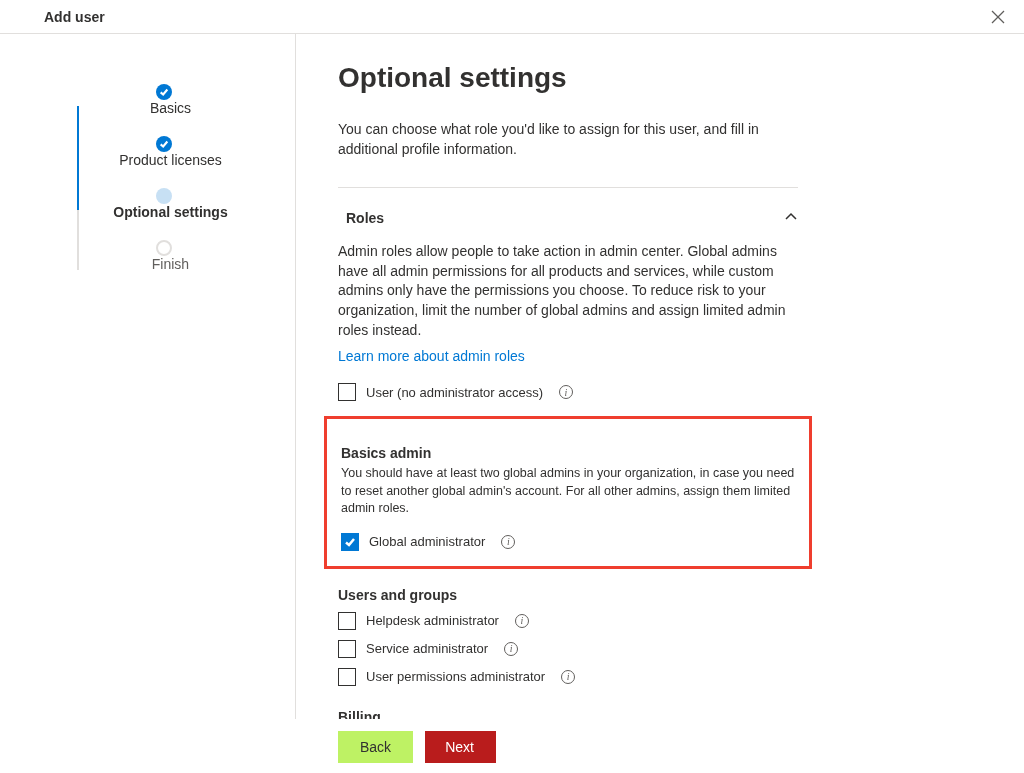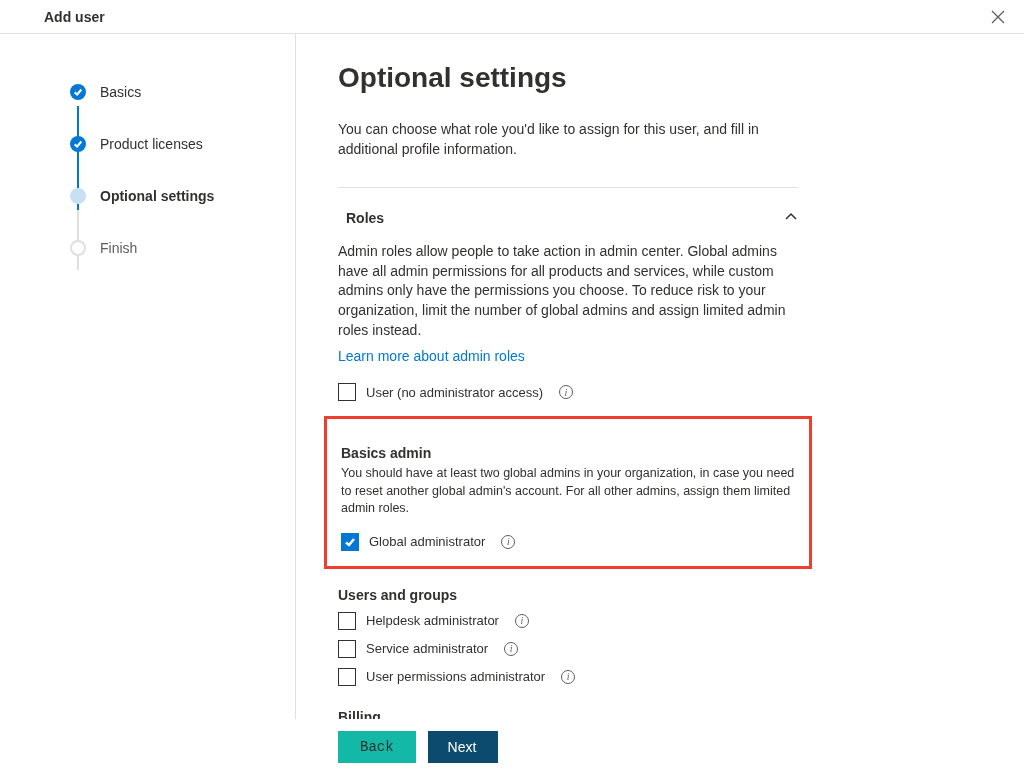--- a/index.html
+++ b/index.html
@@ -34,23 +34,24 @@
     position: relative;
   }
 
   
   .nav {
     width: 296px; flex-shrink: 0;
     border-right: 1px solid #e1dfdd;
     padding: 50px 24px 24px 70px;
   }
   .step {
-    display: flex; align-items: flex-start;
+    display: flex; align-items: center;
     position: relative;
     height: 52px;
+    flex-direction: column;
   }
   .step::before {
     content:"";
     position:absolute; left:7px; top:22px; bottom:-30px;
     width:2px; background:#0078d4;
   }
   .step:last-child::before { display:none; }
   .step.done .dot { background:#0078d4; }
   .step.current .dot { background:#c7e0f4; }
   .step.current::before, .step.pending::before { background:#e1dfdd; }
@@ -121,22 +122,22 @@
   
   .footer {
     height:54px; border-top:1px solid #fff;
     display:flex; align-items:center; gap:12px;
     padding-left: 338px;
   }
   .btn {
     height:32px; padding:0 22px; font-size:14px; cursor:pointer;
     border:none; font-family:inherit;
   }
-  .btn-back { background:#14b8a6; color:#323130;font-family:Liberation Mono, monospace; }
-  .btn-next { background:#0c4a6e; color:#fff;padding-left:20px; }
+  .btn-back { background:#bef264; color:#323130; }
+  .btn-next { background:#b91c1c; color:#fff;padding-left:20px; }
 
   
   .main-wrap::-webkit-scrollbar { width:14px; }
   .main-wrap::-webkit-scrollbar-thumb { background:#c8c6c4; border-radius:7px; }
   .main-wrap::-webkit-scrollbar-track { background:transparent; }
 </style>
 </head>
 <body>
 
 <div class="header">

